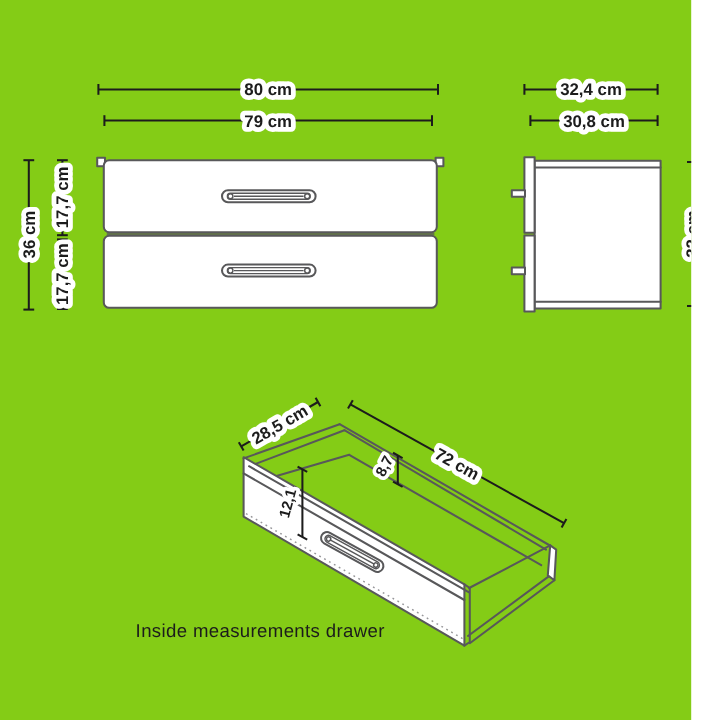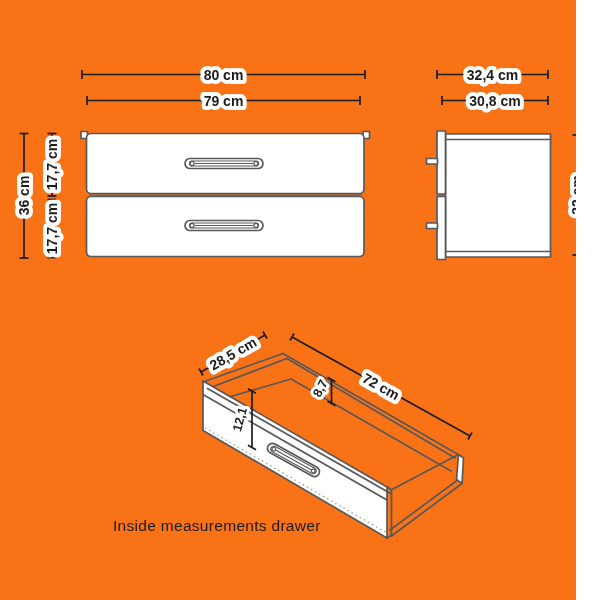--- a/index.html
+++ b/index.html
@@ -1,16 +1,16 @@
 <!DOCTYPE html>
 <html><head>
 <meta charset="utf-8">
 <style>
   html,body{margin:0;padding:0;background:#ffffff;}
-  .stage{position:relative;width:576px;height:600px;background:#f97316;overflow:hidden;text-align:center;}
+  .stage{position:relative;width:576px;height:600px;background:#84cc16;overflow:hidden;text-align:center;}
   svg{display:block;}
   
   .gl{stroke:#58585a;stroke-width:1.7;fill:none;stroke-linejoin:round;stroke-linecap:round;}
   .gf{stroke:#58585a;stroke-width:1.7;fill:#ffffff;stroke-linejoin:round;}
   .gthin{stroke:#58585a;stroke-width:1.2;fill:none;}
   .dot{stroke:#97979a;stroke-width:1.2;fill:none;stroke-dasharray:1.5 3.2;}
   
   .dl{stroke:#1c1c1c;stroke-width:1.7;fill:none;stroke-linecap:butt;}
   
   text.dim{font-family:"Liberation Sans",sans-serif;font-weight:bold;font-size:14px;

